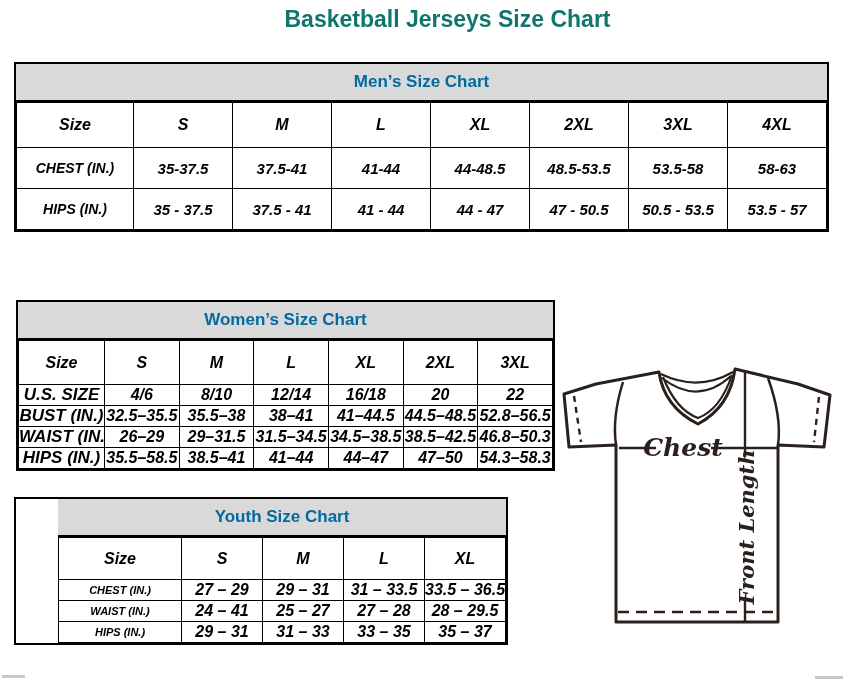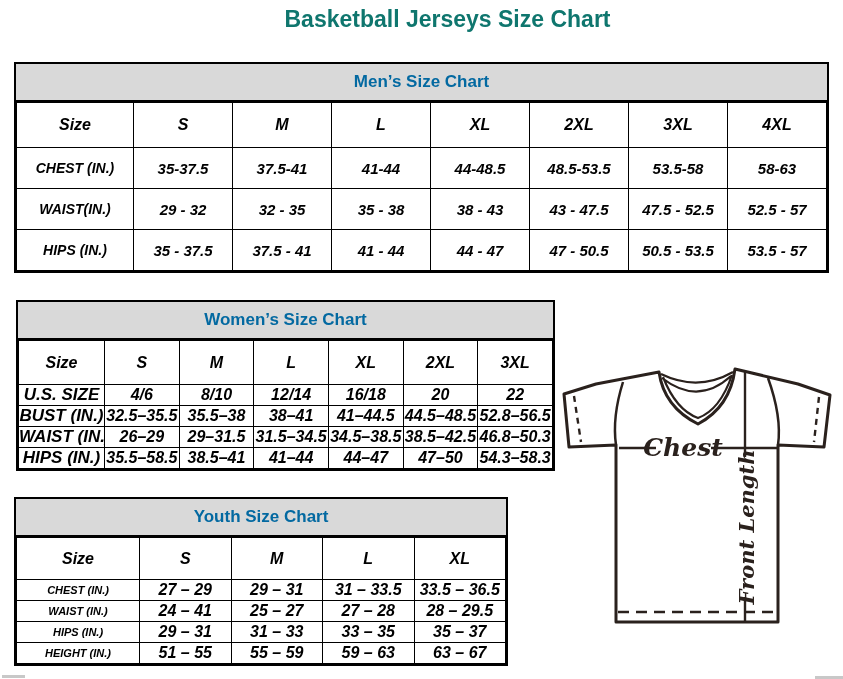--- a/index.html
+++ b/index.html
@@ -30,21 +30,21 @@
   .men thead th{height:44px;font-size:16px;}
   .men tbody th,.men tbody td{height:40px;font-size:15px;}
   .men tbody th.row-label{font-size:14px;}
   
   .women{left:16px;top:300px;width:539px;}
   .women col.first{width:86px;}
   .women thead th{height:43px;font-size:16px;}
   .women tbody th,.women tbody td{height:20px;font-size:16px;}
   .women tbody th.row-label{font-size:17px;}
   
-  .youth{left:14px;top:497px;width:494px;}
+  .youth{left:14px;top:497px;width:494px;padding-left:42px;}
   .youth col.first{width:123px;}
   .youth thead th{height:41px;font-size:16px;}
   .youth tbody th,.youth tbody td{height:20px;font-size:16px;}
   .youth tbody th.row-label{font-size:11px;}
   
   .jersey-svg{position:absolute;left:560px;top:362px;}
   .jersey-svg .ln{fill:none;stroke:#2a211d;}
   .jersey-svg text{
     font-family:"DejaVu Serif","Liberation Serif",serif;
     font-style:italic;font-weight:700;fill:#2a211d;
@@ -89,30 +89,20 @@
           <th class="row-label">CHEST (IN.)</th>
           <td>35-37.5</td>
           <td>37.5-41</td>
           <td>41-44</td>
           <td>44-48.5</td>
           <td>48.5-53.5</td>
           <td>53.5-58</td>
           <td>58-63</td>
         </tr>
         <tr>
-          <th class="row-label">WAIST(IN.)</th>
-          <td>29 - 32</td>
-          <td>32 - 35</td>
-          <td>35 - 38</td>
-          <td>38 - 43</td>
-          <td>43 - 47.5</td>
-          <td>47.5 - 52.5</td>
-          <td>52.5 - 57</td>
-        </tr>
-        <tr>
           <th class="row-label">HIPS (IN.)</th>
           <td>35 - 37.5</td>
           <td>37.5 - 41</td>
           <td>41 - 44</td>
           <td>44 - 47</td>
           <td>47 - 50.5</td>
           <td>50.5 - 53.5</td>
           <td>53.5 - 57</td>
         </tr>
       </tbody>
@@ -217,27 +207,20 @@
           <td>27 – 28</td>
           <td>28 – 29.5</td>
         </tr>
         <tr>
           <th class="row-label">HIPS (IN.)</th>
           <td>29 – 31</td>
           <td>31 – 33</td>
           <td>33 – 35</td>
           <td>35 – 37</td>
         </tr>
-        <tr>
-          <th class="row-label">HEIGHT (IN.)</th>
-          <td>51 – 55</td>
-          <td>55 – 59</td>
-          <td>59 – 63</td>
-          <td>63 – 67</td>
-        </tr>
       </tbody>
   </table>
 </div>
 
 <svg class="jersey-svg" width="278" height="266" viewBox="0 0 278 266" xmlns="http://www.w3.org/2000/svg">
 
   <path class="ln" stroke-width="3" stroke-linejoin="round" d="M 99,10 L 36,22 L 4,32 L 9,85 L 56,83 L 56,260 L 218,260 L 218,83 L 264,85 L 270,33 L 238,22 L 175,7 Q 170,45 138,62 Q 104,45 99,10 Z"></path>
 
   <path class="ln" stroke-width="2.5" d="M 63,20 Q 52,55 56,83"></path>
   <path class="ln" stroke-width="2.5" d="M 208,16 Q 222,55 218,83"></path>

